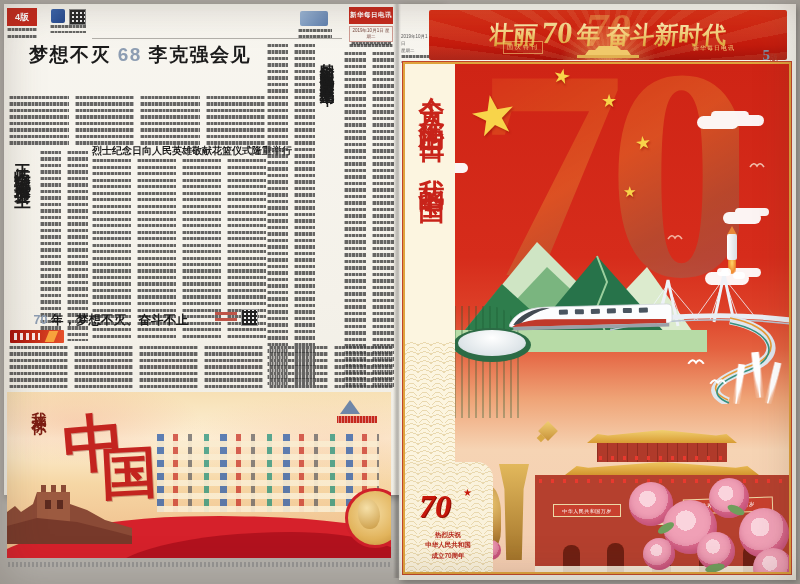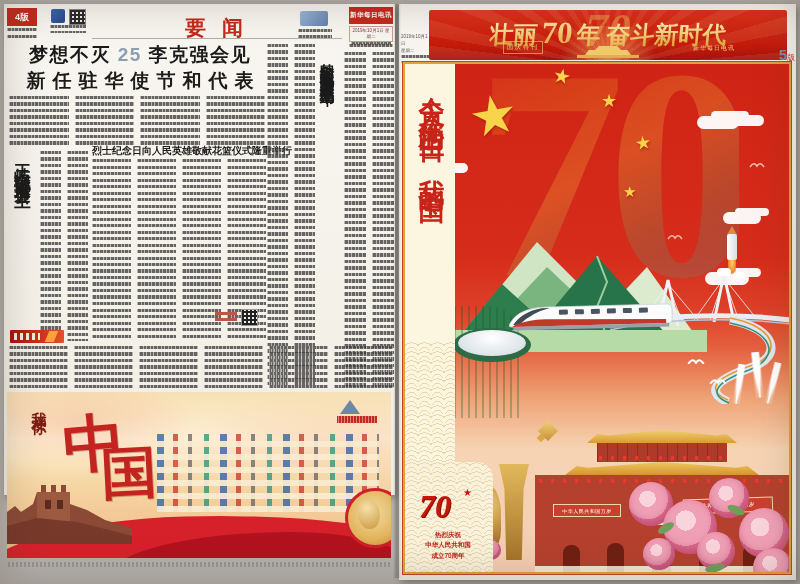--- a/index.html
+++ b/index.html
@@ -1,21 +1,21 @@
 <!DOCTYPE html>
 <html><head>
 <meta charset="utf-8">
 <style>
   html,body{margin:0;padding:0;background:#8f8d8a;}
   .photo{position:relative;width:800px;height:584px;background:#b4b1ac;overflow:hidden;
          font-family:"Liberation Sans",sans-serif;}
   .photo::after{content:'';position:absolute;inset:0;box-shadow:inset 0 0 46px rgba(70,55,40,.28);pointer-events:none;z-index:99;}
   .abs{position:absolute;}
   .page{position:absolute;background:linear-gradient(180deg,#f8f6f0 0%,#f4f1e9 60%,#efece3 100%);}
-  .page-left{left:4px;top:4px;width:391px;height:491px;box-shadow:2px 3px 7px rgba(0,0,0,.3);}
+  .page-left{left:4px;top:4px;width:391px;height:491px;box-shadow:2px 3px 7px rgba(0,0,0,.3);padding-left:48px;}
   .page-right{left:399px;top:4px;width:397px;height:576px;box-shadow:2px 3px 7px rgba(0,0,0,.3);}
   .gutter{left:393px;top:4px;width:8px;height:574px;background:linear-gradient(90deg,rgba(0,0,0,0),rgba(0,0,0,.22),rgba(0,0,0,0));z-index:5;}
   
   .ft{background-image:
       repeating-linear-gradient(to right,rgba(247,245,240,.55) 0 1px,transparent 1px 3.6px),
       repeating-linear-gradient(to bottom,#3e3e3e 0 3.4px,transparent 3.4px 6.5px);
       opacity:.78;}
   .ft-red{background-image:repeating-linear-gradient(to bottom,#b5392b 0 3.2px,transparent 3.2px 6.2px);opacity:.85;}
   .cols{display:flex;gap:6px;}
   .cols>div{flex:1;}
@@ -47,40 +47,38 @@
 <div class="photo">
 
   <div class="page page-left">
 
     <div class="abs red-box" style="left:3px;top:4px;width:30px;height:18px;font-size:9px;font-weight:bold;">4版</div>
     <div class="abs ft" style="left:3px;top:24px;width:30px;height:11px;"></div>
     <div class="abs" style="left:47px;top:5px;width:14px;height:14px;background:linear-gradient(135deg,#3b66b0,#27488a);border-radius:2px;"></div>
     <div class="abs" style="left:65px;top:5px;width:15px;height:14px;border:1px solid #888;background-image:repeating-linear-gradient(0deg,#2a2a2a 0 2px,transparent 2px 4px),repeating-linear-gradient(90deg,#2a2a2a 0 2px,#eee 2px 4px);"></div>
     <div class="abs ft" style="left:46px;top:21px;width:36px;height:8px;"></div>
 
-    <div class="abs serifc" style="left:130px;top:10px;width:160px;text-align:center;font-size:21px;font-weight:bold;color:#c5291d;letter-spacing:16px;text-indent:16px;">要闻</div>
 
     <div class="abs" style="left:296px;top:7px;width:28px;height:15px;background:linear-gradient(135deg,#9db8d8,#5f7fae);border-radius:2px;"></div>
     <div class="abs ft" style="left:294px;top:25px;width:34px;height:9px;"></div>
 
     <div class="abs red-box" style="left:345px;top:3px;width:44px;height:17px;font-size:6.5px;font-weight:bold;letter-spacing:.5px;">新华每日电讯</div>
     <div class="abs" style="left:345px;top:22px;width:44px;height:16px;border:1px solid #cf9b92;box-sizing:border-box;padding:1px;color:#7a4a42;font-size:4.5px;line-height:1.4;text-align:center;">
       <div>2019年10月1日 星期二</div>
       <div class="ft" style="height:4px;margin-top:1px;"></div>
     </div>
     <div class="abs ft" style="left:345px;top:40px;width:44px;height:5px;"></div>
 
     <div class="abs" style="left:88px;top:34px;width:250px;height:1px;background:#b3b0aa;"></div>
 
     <div class="abs" style="left:2px;top:38px;width:268px;text-align:center;font-size:19px;letter-spacing:1.5px;">
       <span class="hl">梦想不灭</span>
-      <span class="hl num-light">25</span>
+      <span class="hl num-light">68</span>
       <span class="hl">李克强会见</span>
     </div>
-    <div class="abs hl" style="left:2px;top:64px;width:268px;text-align:center;font-size:19px;letter-spacing:7px;text-indent:7px;">新任驻华使节和代表</div>
 
     <div class="abs cols" style="left:5px;top:92px;width:256px;height:50px;">
       <div class="ft"></div>
       <div class="ft"></div>
       <div class="ft"></div>
       <div class="ft"></div>
     </div>
 
     <div class="abs vt hl" style="left:8px;top:147px;height:190px;font-size:16.5px;letter-spacing:3px;">王岐山会见诗琳通公主</div>
     <div class="abs cols" style="left:36px;top:147px;width:48px;height:190px;">
@@ -102,20 +100,24 @@
     </div>
     <div class="abs vt hl" style="left:313px;top:48px;height:282px;font-size:14.5px;letter-spacing:1.5px;">外国领导人祝贺中华人民共和国成立七十周年</div>
     <div class="abs cols" style="left:340px;top:48px;width:50px;height:336px;">
       <div class="ft"></div>
       <div class="ft"></div>
     </div>
 
     <div class="abs ft-red" style="left:211px;top:308px;width:22px;height:12px;"></div>
     <div class="abs" style="left:237px;top:305px;width:15px;height:15px;border:1px solid #999;background-image:repeating-linear-gradient(0deg,#222 0 2px,transparent 2px 4px),repeating-linear-gradient(90deg,#222 0 2px,#eee 2px 4px);"></div>
 
+    <div class="abs" style="left:28px;top:308px;width:158px;text-align:center;font-size:12.5px;">
+      <span class="hl num-light">70</span>
+      <span class="hl">年，梦想不灭、奋斗不止</span>
+    </div>
     <div class="abs" style="left:6px;top:326px;width:54px;height:13px;background:linear-gradient(90deg,#a81009,#e6502a);border-radius:1px;overflow:hidden;">
       <div class="abs" style="left:4px;top:3px;width:26px;height:7px;background:repeating-linear-gradient(90deg,rgba(255,255,255,.9) 0 3px,transparent 3px 6px);"></div>
       <div class="abs" style="right:8px;top:1px;width:9px;height:11px;background:#f7a23c;transform:skewX(-22deg);"></div>
     </div>
 
     <div class="abs cols" style="left:5px;top:342px;width:384px;height:43px;">
       <div class="ft"></div>
       <div class="ft"></div>
       <div class="ft"></div>
       <div class="ft"></div>
@@ -166,21 +168,21 @@
         <span class="gold-text" style="font-size:31px;font-weight:bold;">70</span>
         <span class="gold-text" style="font-size:24px;font-weight:bold;">年 奋斗新时代</span>
       </div>
       <div class="abs" style="left:50%;bottom:0;width:130px;height:34px;transform:translateX(-50%);background:radial-gradient(circle at 50% 100%,rgba(255,220,130,.55),transparent 65%);"></div>
       <div class="abs" style="left:50%;bottom:5px;width:46px;height:9px;transform:translateX(-50%);background:#f0c96a;clip-path:polygon(0 100%,8% 45%,22% 45%,30% 0,70% 0,78% 45%,92% 45%,100% 100%);"></div>
       <div class="abs" style="left:50%;bottom:2px;width:62px;height:3px;transform:translateX(-50%);background:#e0b050;"></div>
       <div class="abs" style="left:74px;bottom:6px;font-size:6px;color:#f3cf7a;letter-spacing:2px;border:1px solid rgba(243,207,122,.6);padding:1px 3px;">国庆特刊</div>
       <div class="abs" style="right:52px;bottom:7px;font-size:6px;color:#f3cf7a;letter-spacing:1px;">新华每日电讯</div>
     </div>
 
-    <div class="abs" style="right:1px;top:42px;">
+    <div class="abs" style="right:18px;top:42px;font-family:Liberation Serif, serif;">
       <span style="font-size:15px;color:#7d8da3;font-weight:bold;">5</span><span style="font-size:8px;color:#b03a2a;">版</span>
     </div>
 
     <div class="abs" style="left:4px;top:58px;width:388px;height:512px;border:2px solid #dfa33c;box-shadow:0 0 0 1px #c0452c;box-sizing:border-box;overflow:hidden;">
       <div class="abs" style="inset:0;background:linear-gradient(180deg,#cf2415 0%,#d62c1b 38%,#dd3f27 48%,#e4613f 56%,#efa477 66%,#f6d4b4 76%,#f3ccb0 100%);"></div>
 
       <div class="abs serifc" style="left:70px;top:-40px;font-size:300px;font-weight:bold;line-height:1;letter-spacing:-18px;background:linear-gradient(150deg,rgba(230,60,40,.8) 0%,rgba(240,150,40,.75) 28%,rgba(250,215,70,.7) 48%,rgba(90,170,110,.7) 70%,rgba(60,140,190,.7) 100%);-webkit-background-clip:text;background-clip:text;color:transparent;opacity:.32;">70</div>
 
       <div class="abs star" style="left:64px;top:24px;font-size:54px;transform:rotate(-10deg);">★</div>
       <div class="abs star" style="left:148px;top:2px;font-size:20px;transform:rotate(12deg);">★</div>

